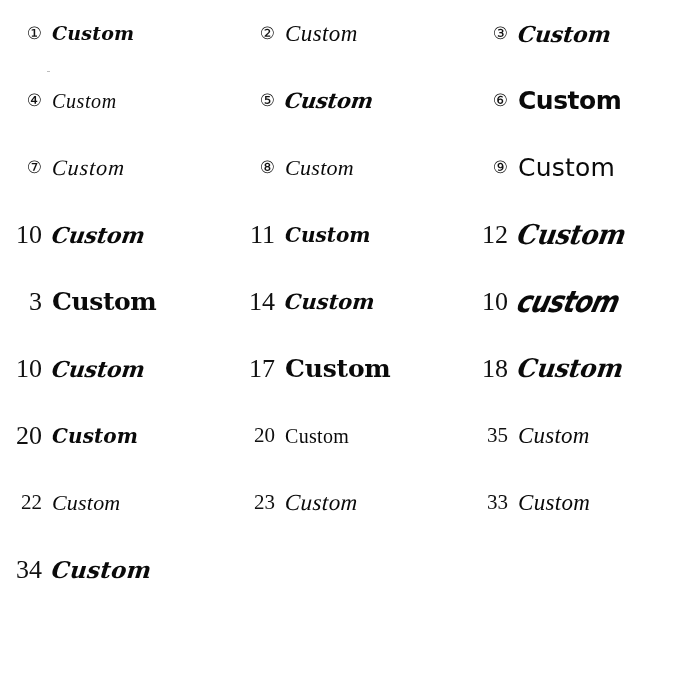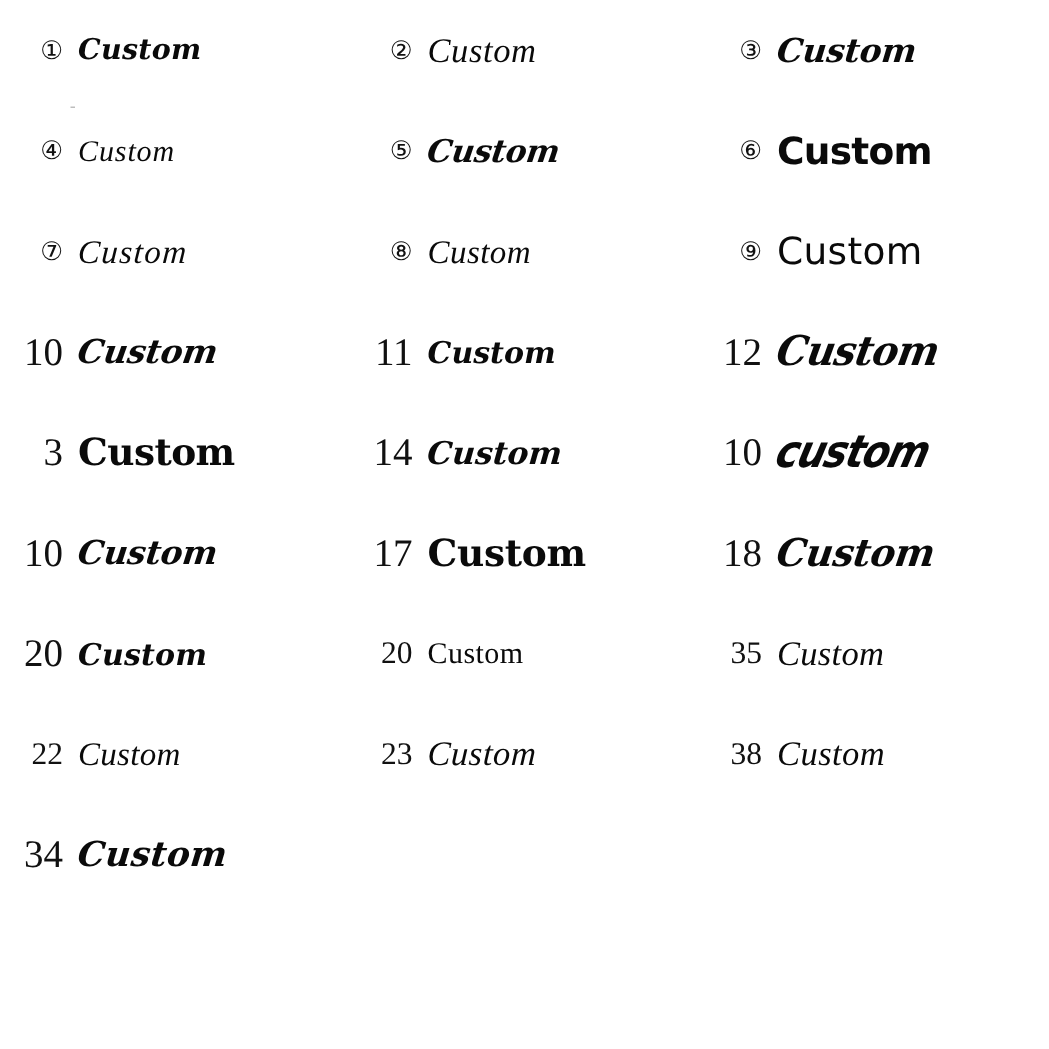--- a/index.html
+++ b/index.html
@@ -194,21 +194,21 @@
       </div>
       <div class="cell">
         <span class="num big">22</span>
         <span class="word s22">Custom</span>
       </div>
       <div class="cell">
         <span class="num big">23</span>
         <span class="word s23">Custom</span>
       </div>
       <div class="cell">
-        <span class="num big">38</span>
+        <span class="num big">33</span>
         <span class="word s24">Custom</span>
       </div>
       <div class="cell">
         <span class="num plain">34</span>
         <span class="word s25">Custom</span>
       </div>
     </div>
 </div>
 
 </body></html>

